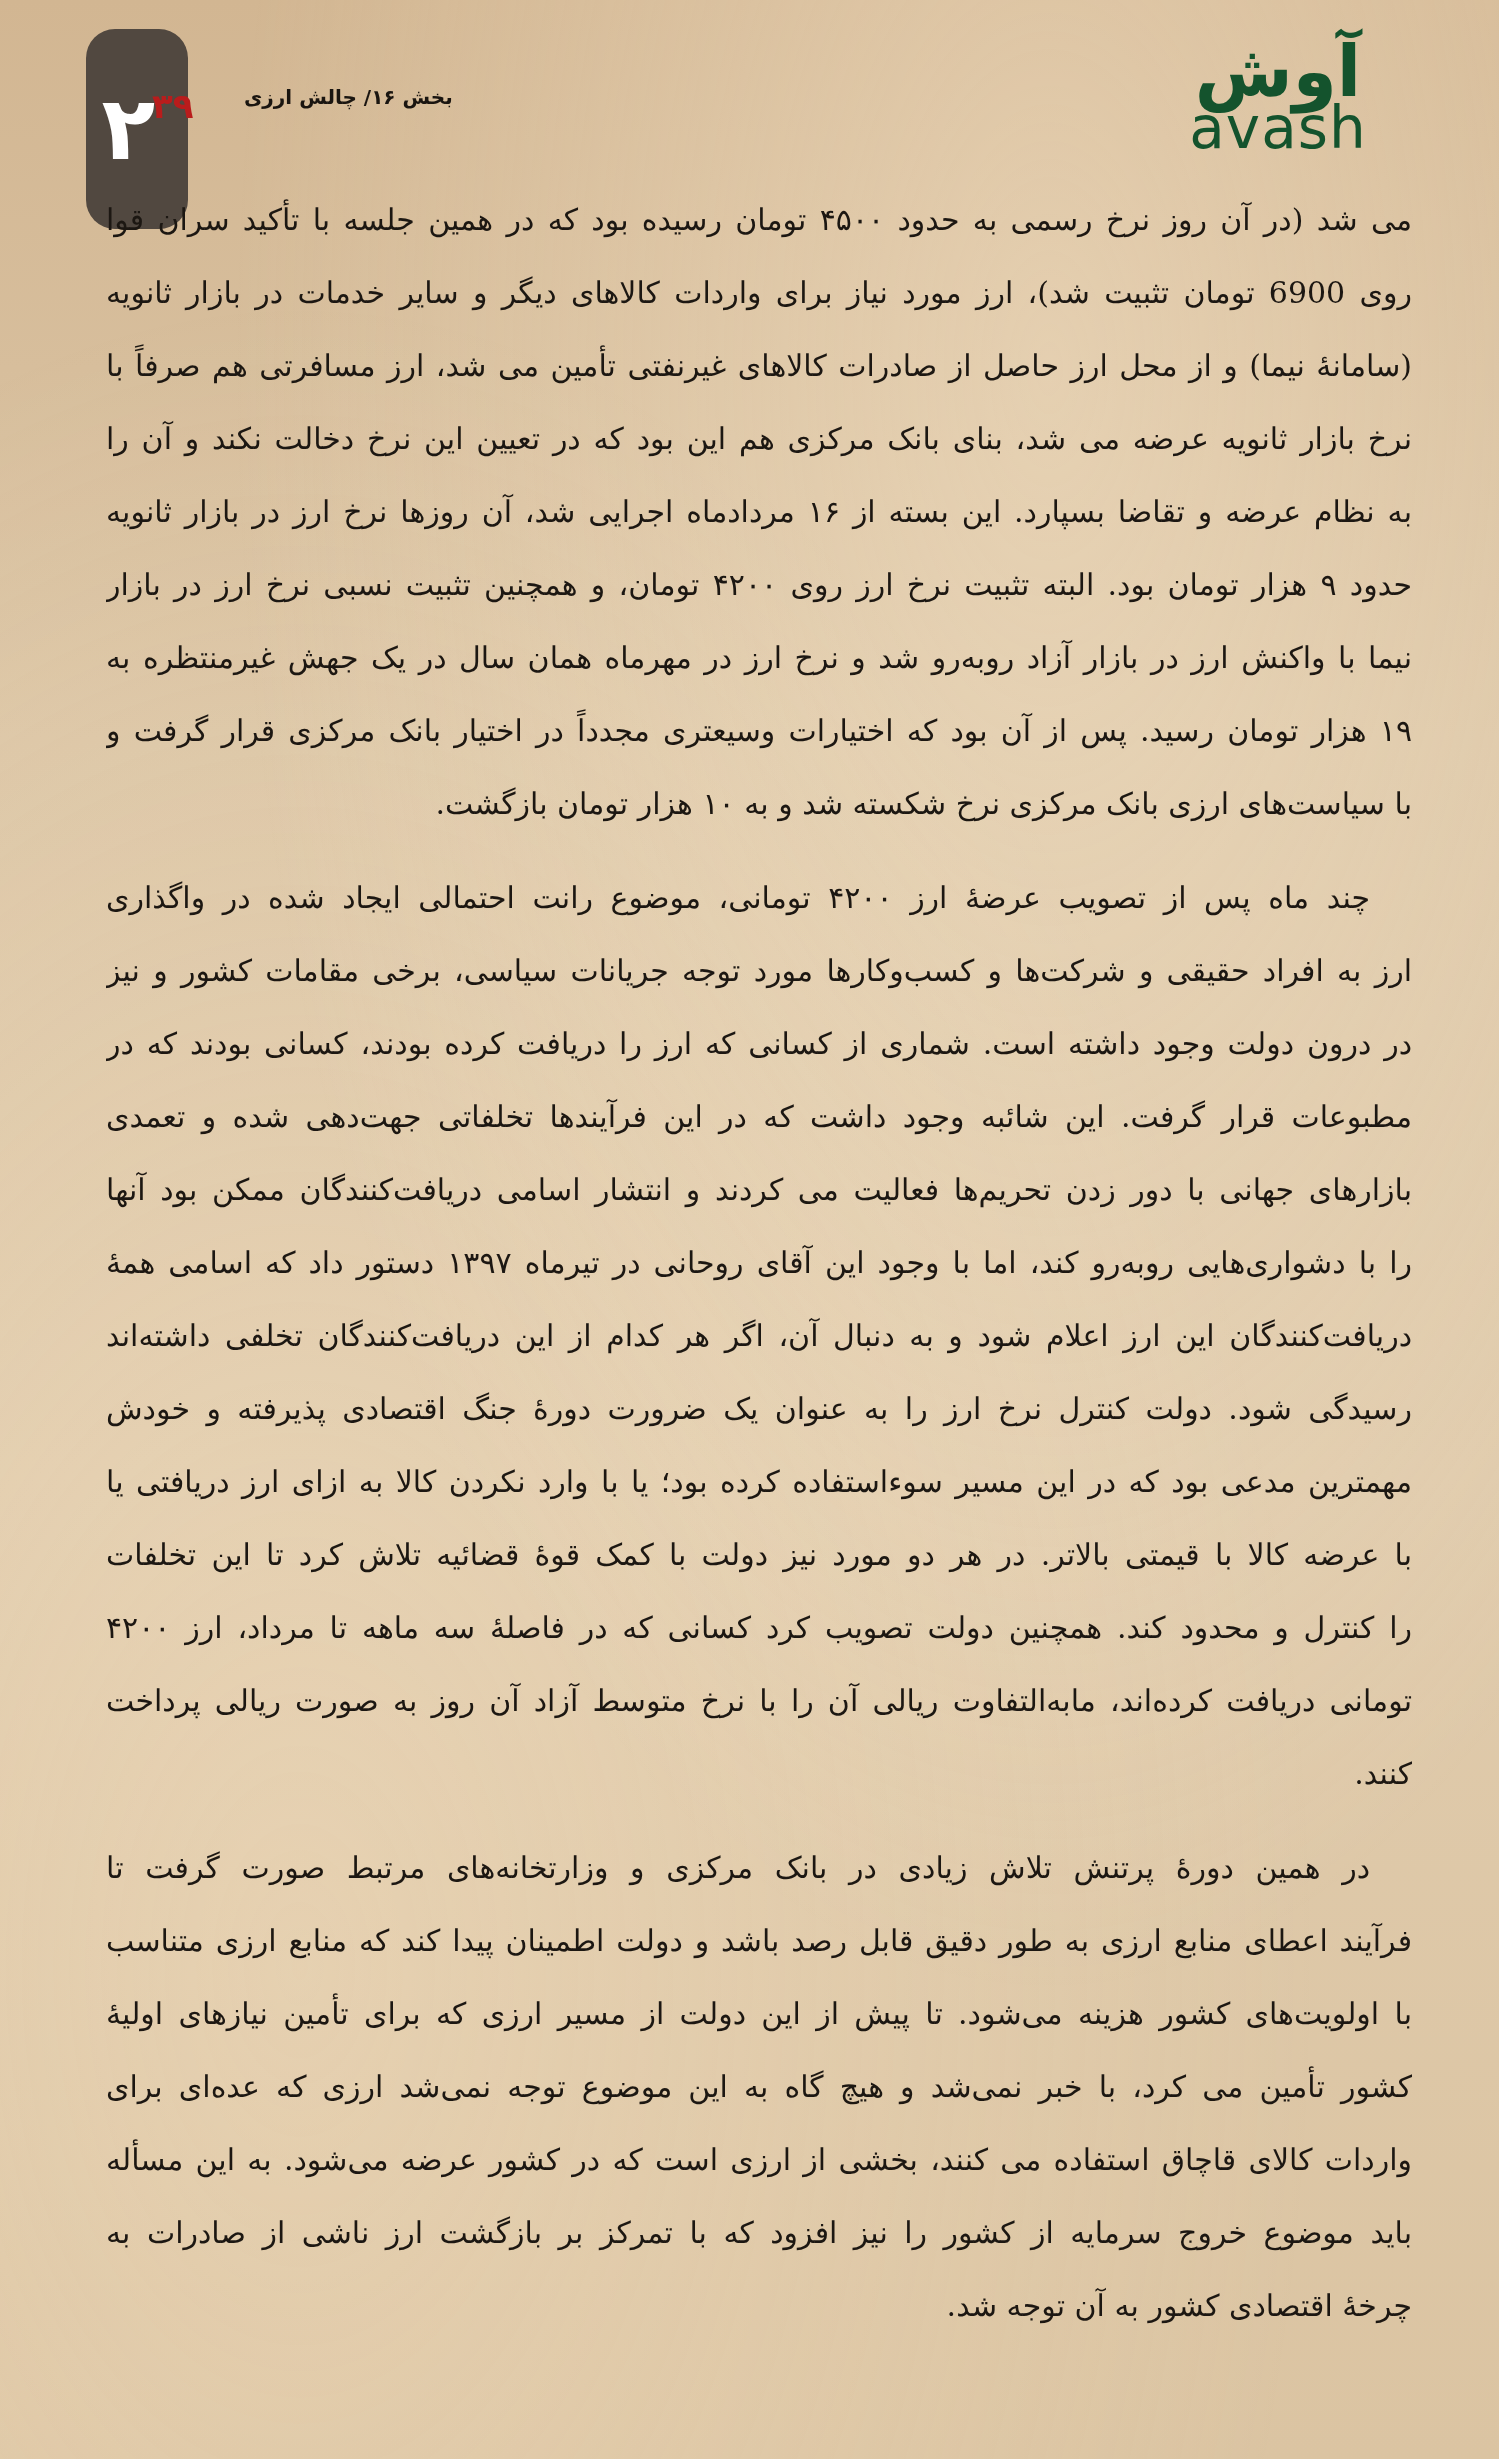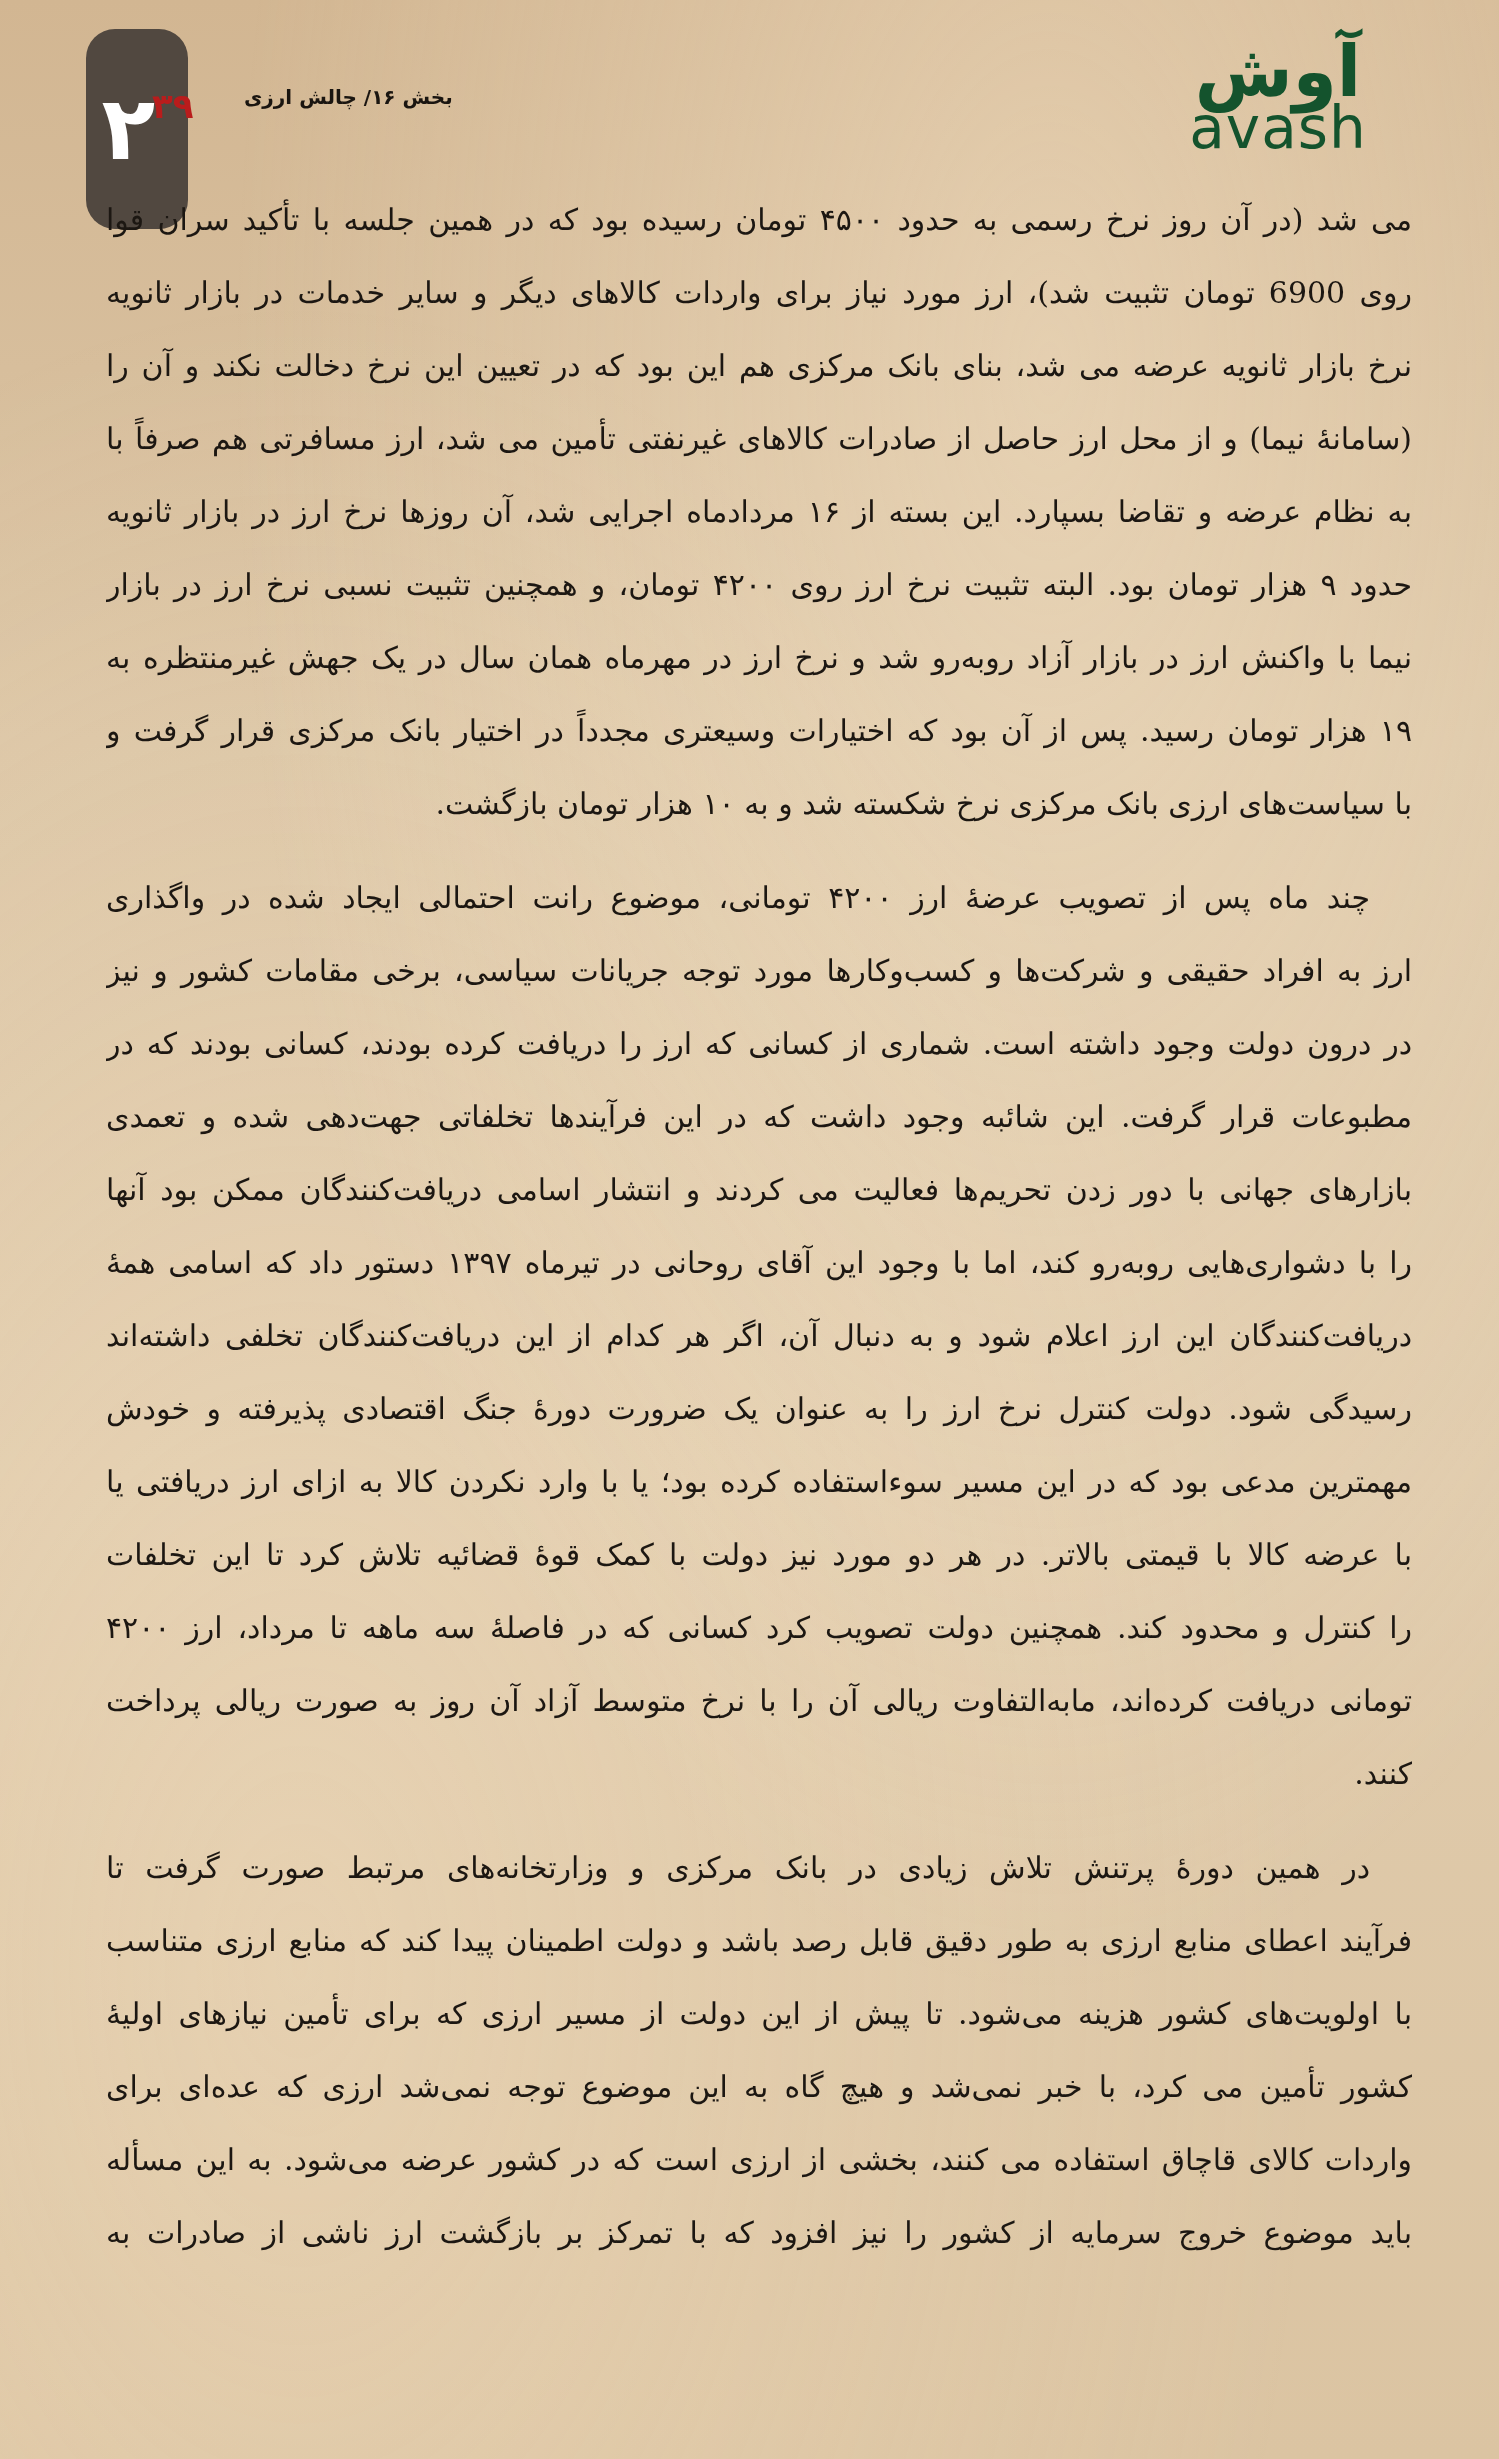--- a/index.html
+++ b/index.html
@@ -131,22 +131,22 @@
 
   <div class="logo">
     <span class="logo-fa">آوش</span>
     <span class="logo-en">avash</span>
   </div>
 
   <div class="body-text">
     <div>
       <span class="line">می شد (در آن روز نرخ رسمی به حدود ۴۵۰۰ تومان رسیده بود که در همین جلسه با تأکید سران قوا</span>
       <span class="line">روی 6900 تومان تثبیت شد)، ارز مورد نیاز برای واردات کالاهای دیگر و سایر خدمات در بازار ثانویه</span>
+      <span class="line">(سامانهٔ نیما) و از محل ارز حاصل از صادرات کالاهای غیرنفتی تأمین می شد، ارز مسافرتی هم صرفاً با</span>
       <span class="line">نرخ بازار ثانویه عرضه می شد، بنای بانک مرکزی هم این بود که در تعیین این نرخ دخالت نکند و آن را</span>
-      <span class="line">(سامانهٔ نیما) و از محل ارز حاصل از صادرات کالاهای غیرنفتی تأمین می شد، ارز مسافرتی هم صرفاً با</span>
       <span class="line">به نظام عرضه و تقاضا بسپارد. این بسته از ۱۶ مردادماه اجرایی شد، آن روزها نرخ ارز در بازار ثانویه</span>
       <span class="line">حدود ۹ هزار تومان بود. البته تثبیت نرخ ارز روی ۴۲۰۰ تومان، و همچنین تثبیت نسبی نرخ ارز در بازار</span>
       <span class="line">نیما با واکنش ارز در بازار آزاد روبه‌رو شد و نرخ ارز در مهرماه همان سال در یک جهش غیرمنتظره به</span>
       <span class="line">۱۹ هزار تومان رسید. پس از آن بود که اختیارات وسیعتری مجدداً در اختیار بانک مرکزی قرار گرفت و</span>
       <span class="line last">با سیاست‌های ارزی بانک مرکزی نرخ شکسته شد و به ۱۰ هزار تومان بازگشت.</span>
     </div>
     <div class="para-gap"></div>
     <div>
       <span class="line indent">چند ماه پس از تصویب عرضهٔ ارز ۴۲۰۰ تومانی، موضوع رانت احتمالی ایجاد شده در واگذاری</span>
       <span class="line">ارز به افراد حقیقی و شرکت‌ها و کسب‌وکارها مورد توجه جریانات سیاسی، برخی مقامات کشور و نیز</span>
@@ -163,17 +163,18 @@
       <span class="line last">کنند.</span>
     </div>
     <div class="para-gap"></div>
     <div>
       <span class="line indent">در همین دورهٔ پرتنش تلاش زیادی در بانک مرکزی و وزارتخانه‌های مرتبط صورت گرفت تا</span>
       <span class="line">فرآیند اعطای منابع ارزی به طور دقیق قابل رصد باشد و دولت اطمینان پیدا کند که منابع ارزی متناسب</span>
       <span class="line">با اولویت‌های کشور هزینه می‌شود. تا پیش از این دولت از مسیر ارزی که برای تأمین نیازهای اولیهٔ</span>
       <span class="line">کشور تأمین می کرد، با خبر نمی‌شد و هیچ گاه به این موضوع توجه نمی‌شد ارزی که عده‌ای برای</span>
       <span class="line">واردات کالای قاچاق استفاده می کنند، بخشی از ارزی است که در کشور عرضه می‌شود. به این مسأله</span>
       <span class="line">باید موضوع خروج سرمایه از کشور را نیز افزود که با تمرکز بر بازگشت ارز ناشی از صادرات به</span>
+      <span class="line last">چرخهٔ اقتصادی کشور به آن توجه شد.</span>
     </div>
   </div>
 
 </div>
 
 
 </body></html>

